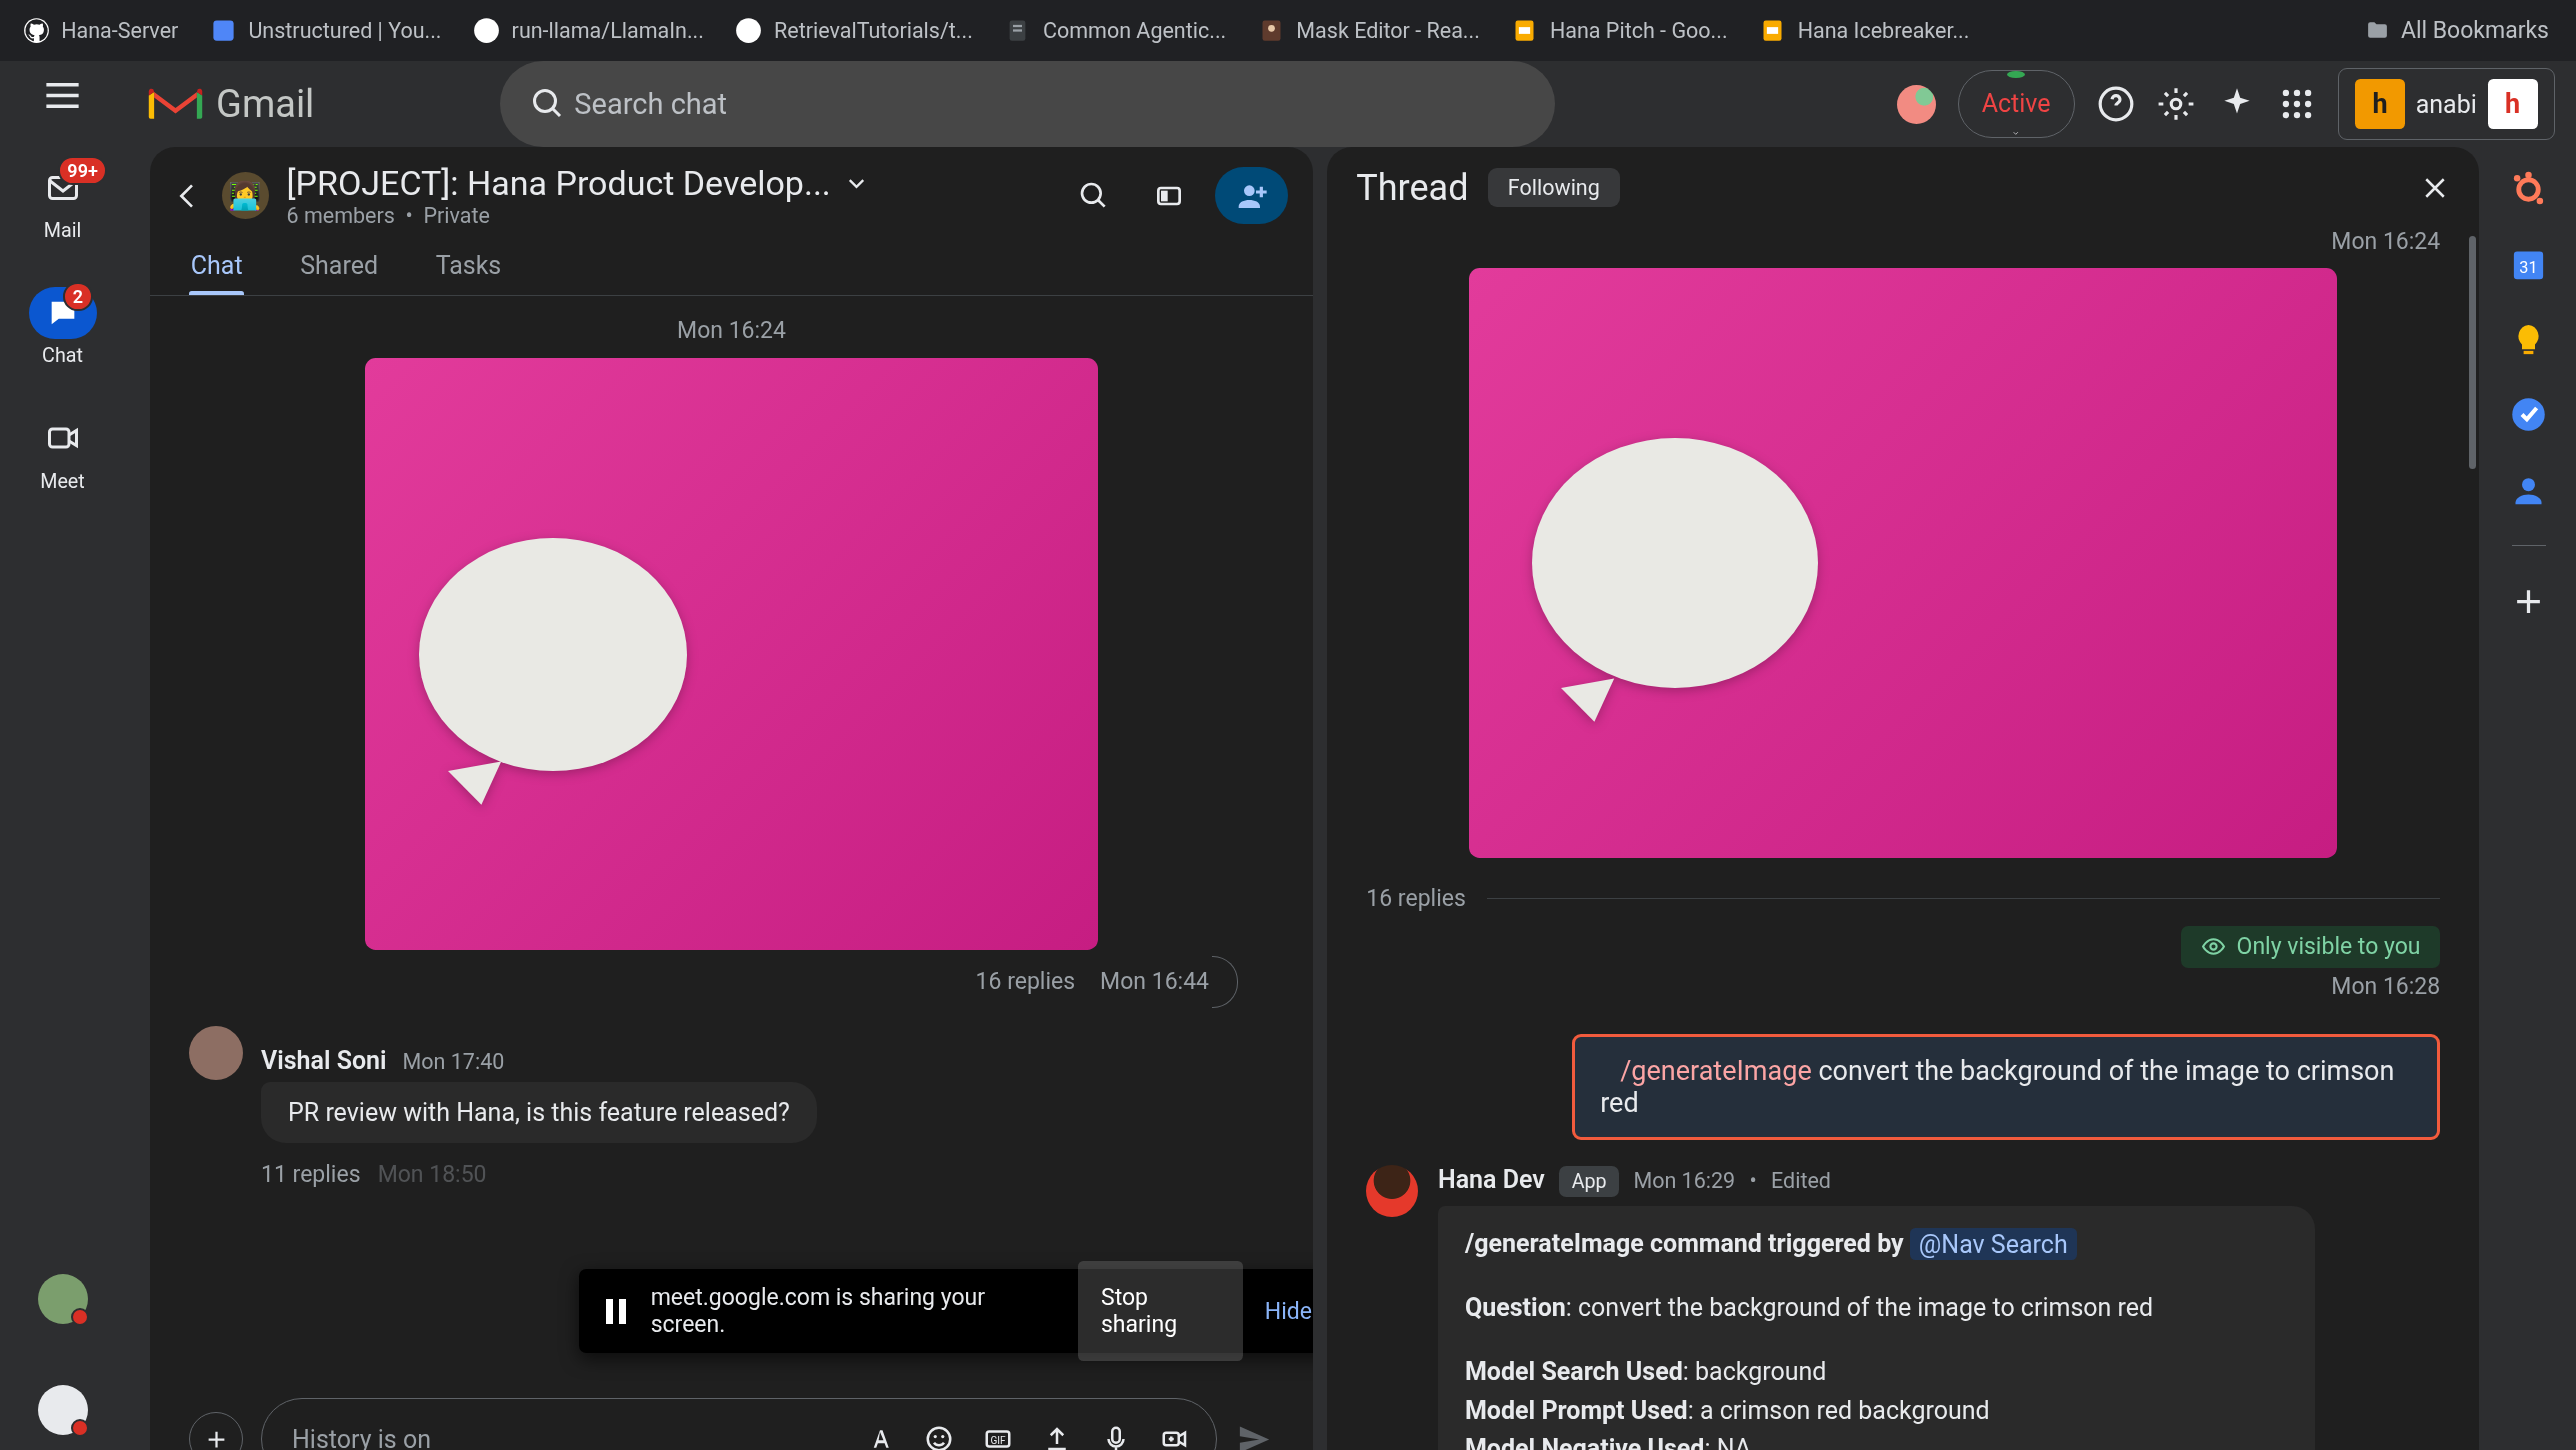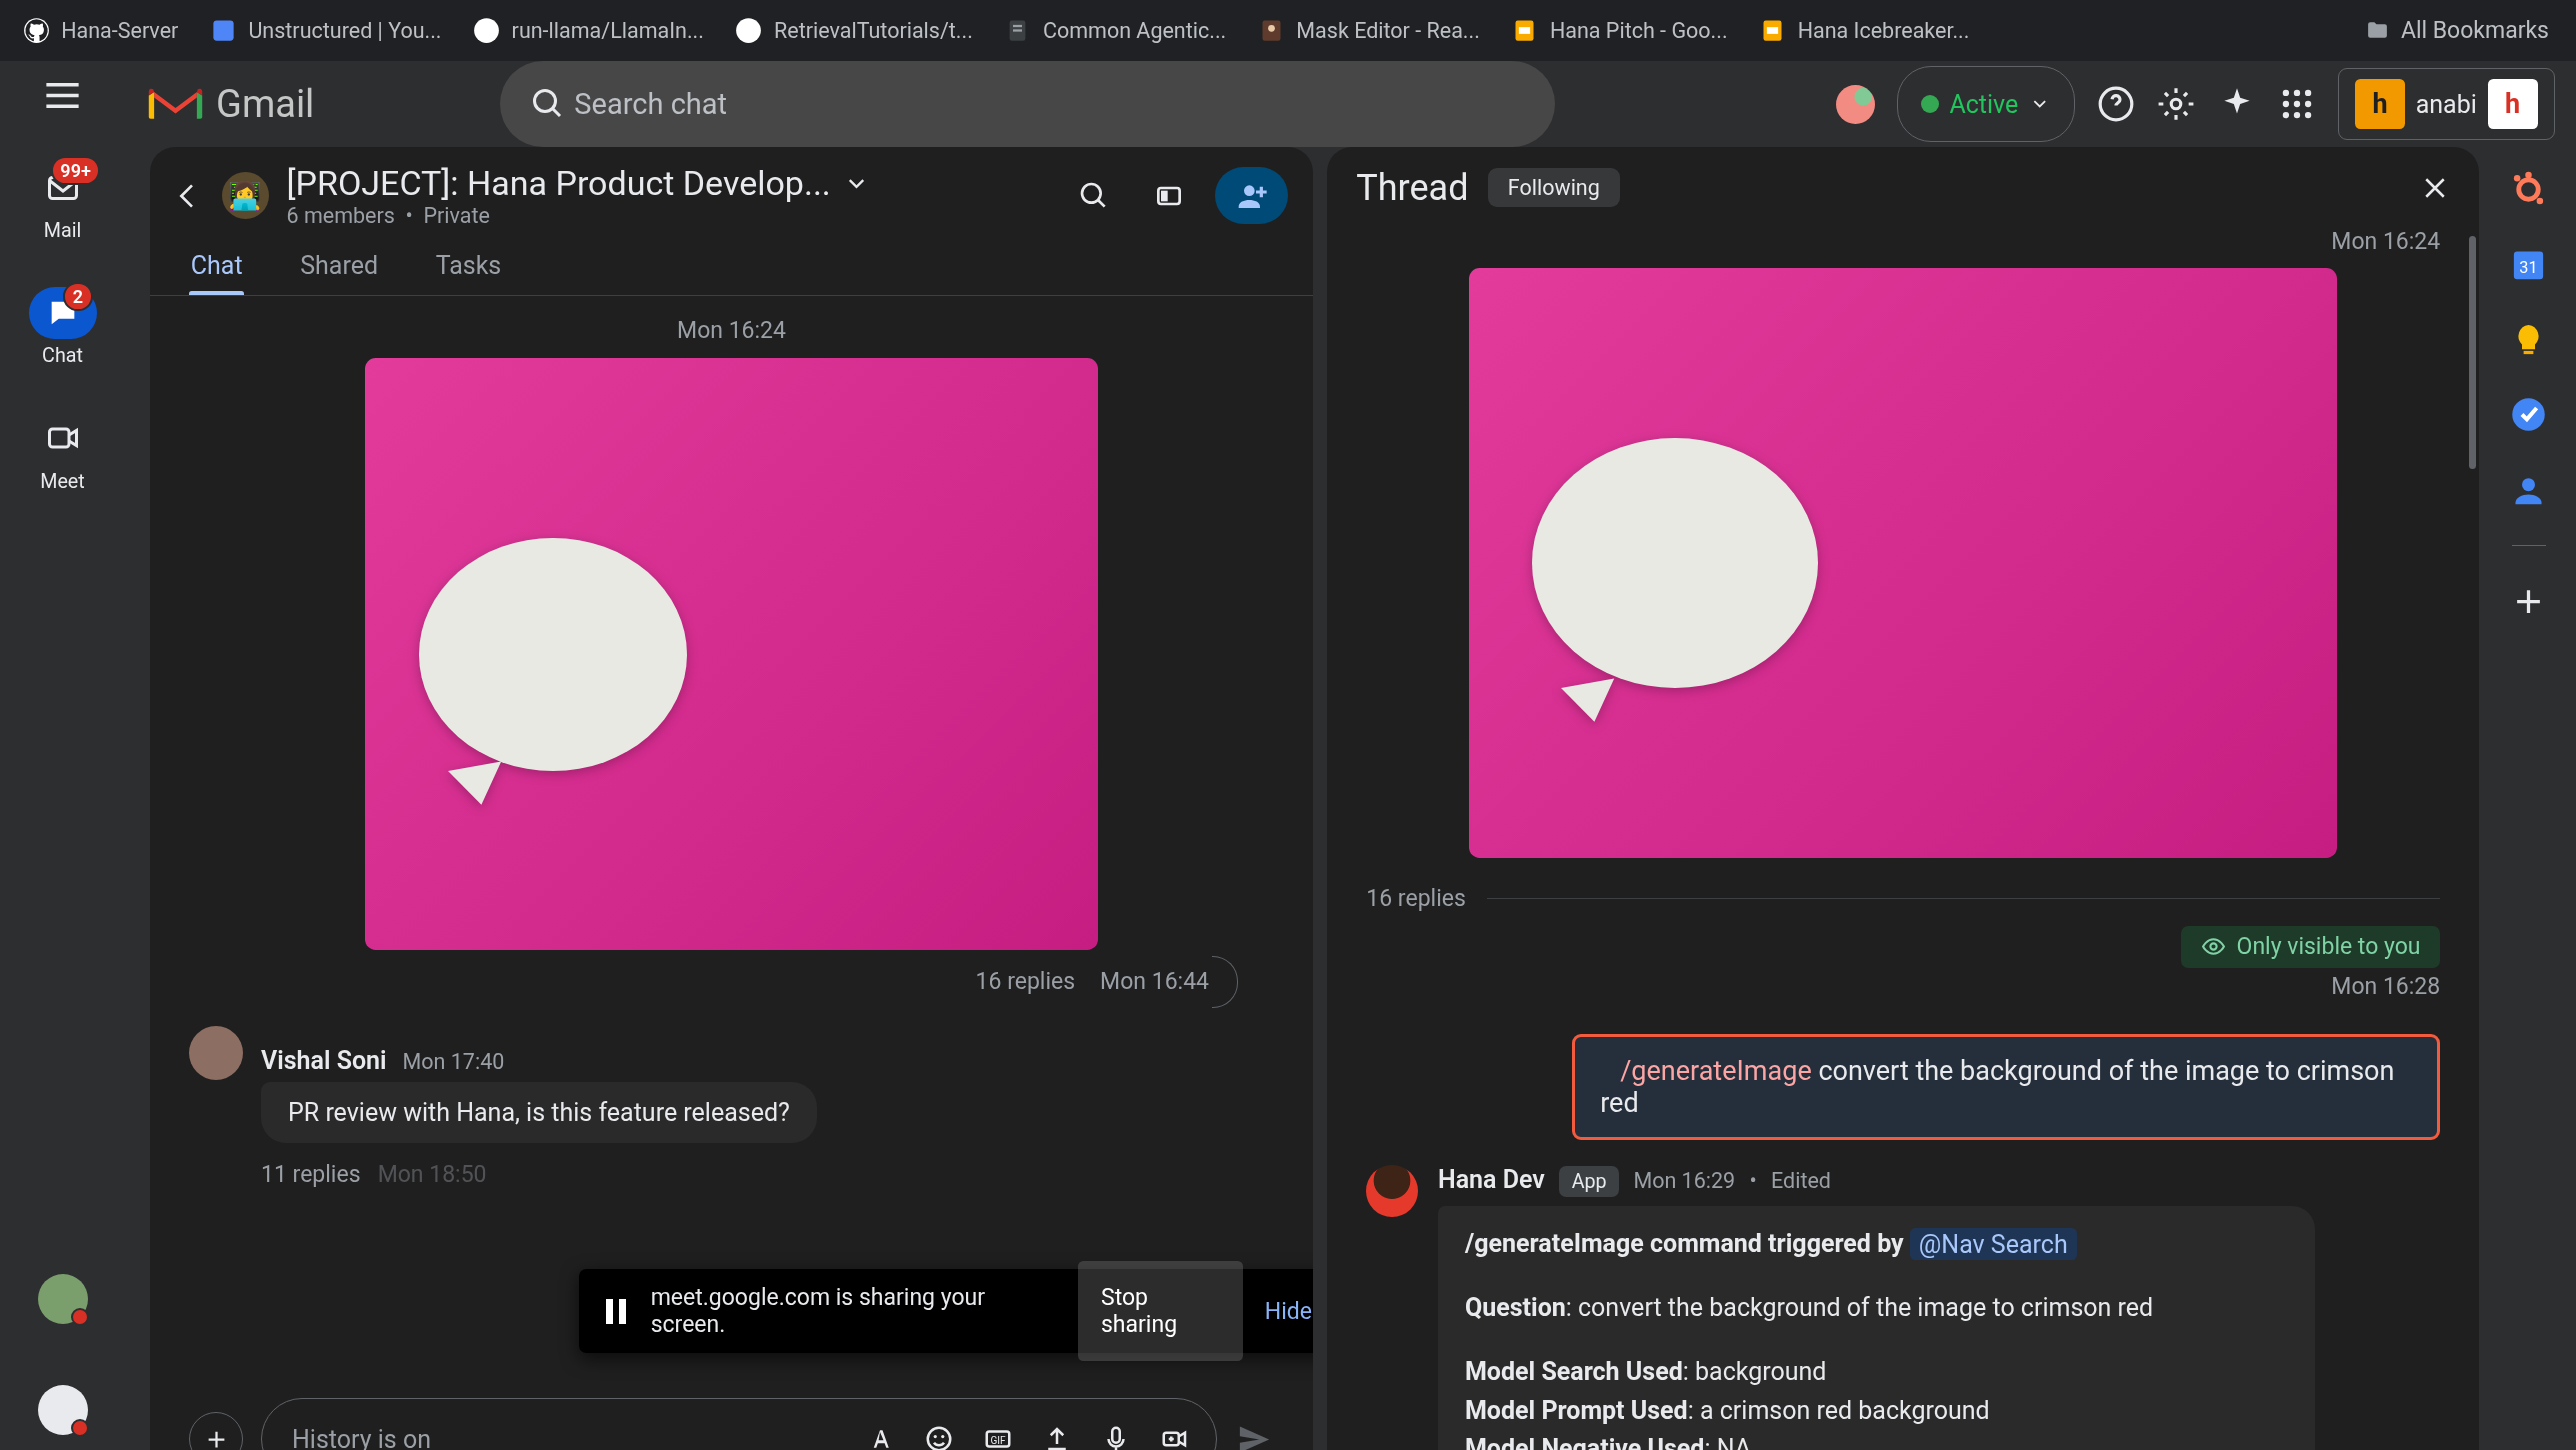--- a/index.html
+++ b/index.html
@@ -17,40 +17,40 @@
 
 .appshell { display: flex; height: calc(1451px - 61px); background: #111214; } 
 
 
 .leftrail { width: 125px; background: #2d2e30; display: flex; flex-direction: column; align-items: center; padding-top: 12.5px; gap: 45px; color: #e8eaed; }
 .hamburger { cursor: pointer; }
 .hamburger svg { width: 43px; height: 43px; stroke: #e8eaed; }
 .railitem { display: flex; flex-direction: column; align-items: center; gap: 5.4px; font-size: 19.7px; color: #e8eaed; position: relative; width: 100%; }
 .railitem .iconwrap { width: 68px; height: 52px; border-radius: 27px; display: flex; align-items: center; justify-content: center; }
 .railitem.active .iconwrap { background: #0b57d0; }
-.railbadge { position: absolute; top: -5.4px; right: 25px; min-width: 36px; height: 29px; border-radius: 14.3px; background: #d93025; color: #fff; font-size: 18px; font-weight: 600; padding: 0 7.2px; display: flex; align-items: center; justify-content: center; border: 2.7px solid #2d2e30; }
+.railbadge { position: absolute; top: -5.4px; right: 18px; min-width: 36px; height: 29px; border-radius: 14.3px; background: #d93025; color: #fff; font-size: 18px; font-weight: 600; padding: 0 7.2px; display: flex; align-items: center; justify-content: center; border: 2.7px solid #2d2e30; }
 .rail-spacer { flex: 1; }
 .rail-avatar { width: 50px; height: 50px; border-radius: 50%; background: #8ab4f8; position: relative; margin-bottom: 16px; }
 .rail-avatar .dot { position: absolute; bottom: -1.8px; right: -1.8px; width: 18px; height: 18px; border-radius: 50%; background: #d93025; border: 2.7px solid #2d2e30; }
 
 
 .mainarea { flex: 1; display: flex; flex-direction: column; background: #2d2e30; }
 
 
 .appheader { height: 102px; display: flex; align-items: center; padding: 0 21.5px; gap: 21.5px; }
 .gmailbrand { display: flex; align-items: center; gap: 12.5px; color: #c4c7c5; font-size: 38px; }
 .gmaillogo { width: 57px; height: 43px; }
 .searchpill { flex: 0 0 1055px; height: 86px; background: #474747; border-radius: 43px; display: flex; align-items: center; padding: 0 30px; gap: 8px; }
 .searchpill svg { width: 36px; height: 36px; }
 .searchpill input { flex: 1; background: transparent; border: 0; outline: 0; color: #e8eaed; font-size: 29px; }
 .searchpill input::placeholder { color: #bdc1c6; }
 
 .header-spacer { flex: 1; }
 .profchip { width: 39px; height: 39px; border-radius: 50%; background: radial-gradient(circle at 70% 30%, #81c995 22%, transparent 24%), #f28b82; position: relative; }
-.activepill { display: flex; align-items: center; gap: 10.7px; height: 76px; padding: 0 23px; border: 1.8px solid #5f6368; border-radius: 34px; color: #22c55e; font-size: 25px; }
+.activepill { display: flex; align-items: center; gap: 10.7px; height: 68px; padding: 0 23px; border: 1.8px solid #5f6368; border-radius: 34px; color: #ef4444; font-size: 25px; flex-direction: column; }
 .statusdot { width: 18px; height: 18px; border-radius: 50%; background: #34a853; }
 .hdricon { width: 39px; height: 39px; display: flex; align-items: center; justify-content: center; }
 .hdricon svg { width: 38px; height: 38px; }
 .brandpill { display: flex; align-items: center; gap: 10.7px; height: 72px; padding: 0 16px; border: 1.8px solid #5f6368; border-radius: 9px; }
 .brandpill .sq { width: 50px; height: 50px; border-radius: 5.4px; display: flex; align-items: center; justify-content: center; font-size: 27px; font-weight: 700; }
 .brandpill .sq.orange { background: #f29900; color: #1f1f1f; }
 .brandpill .sq.white { background: #fff; color: #d93025; }
 .brandpill span { color: #e8eaed; font-size: 25px; }
 
 

